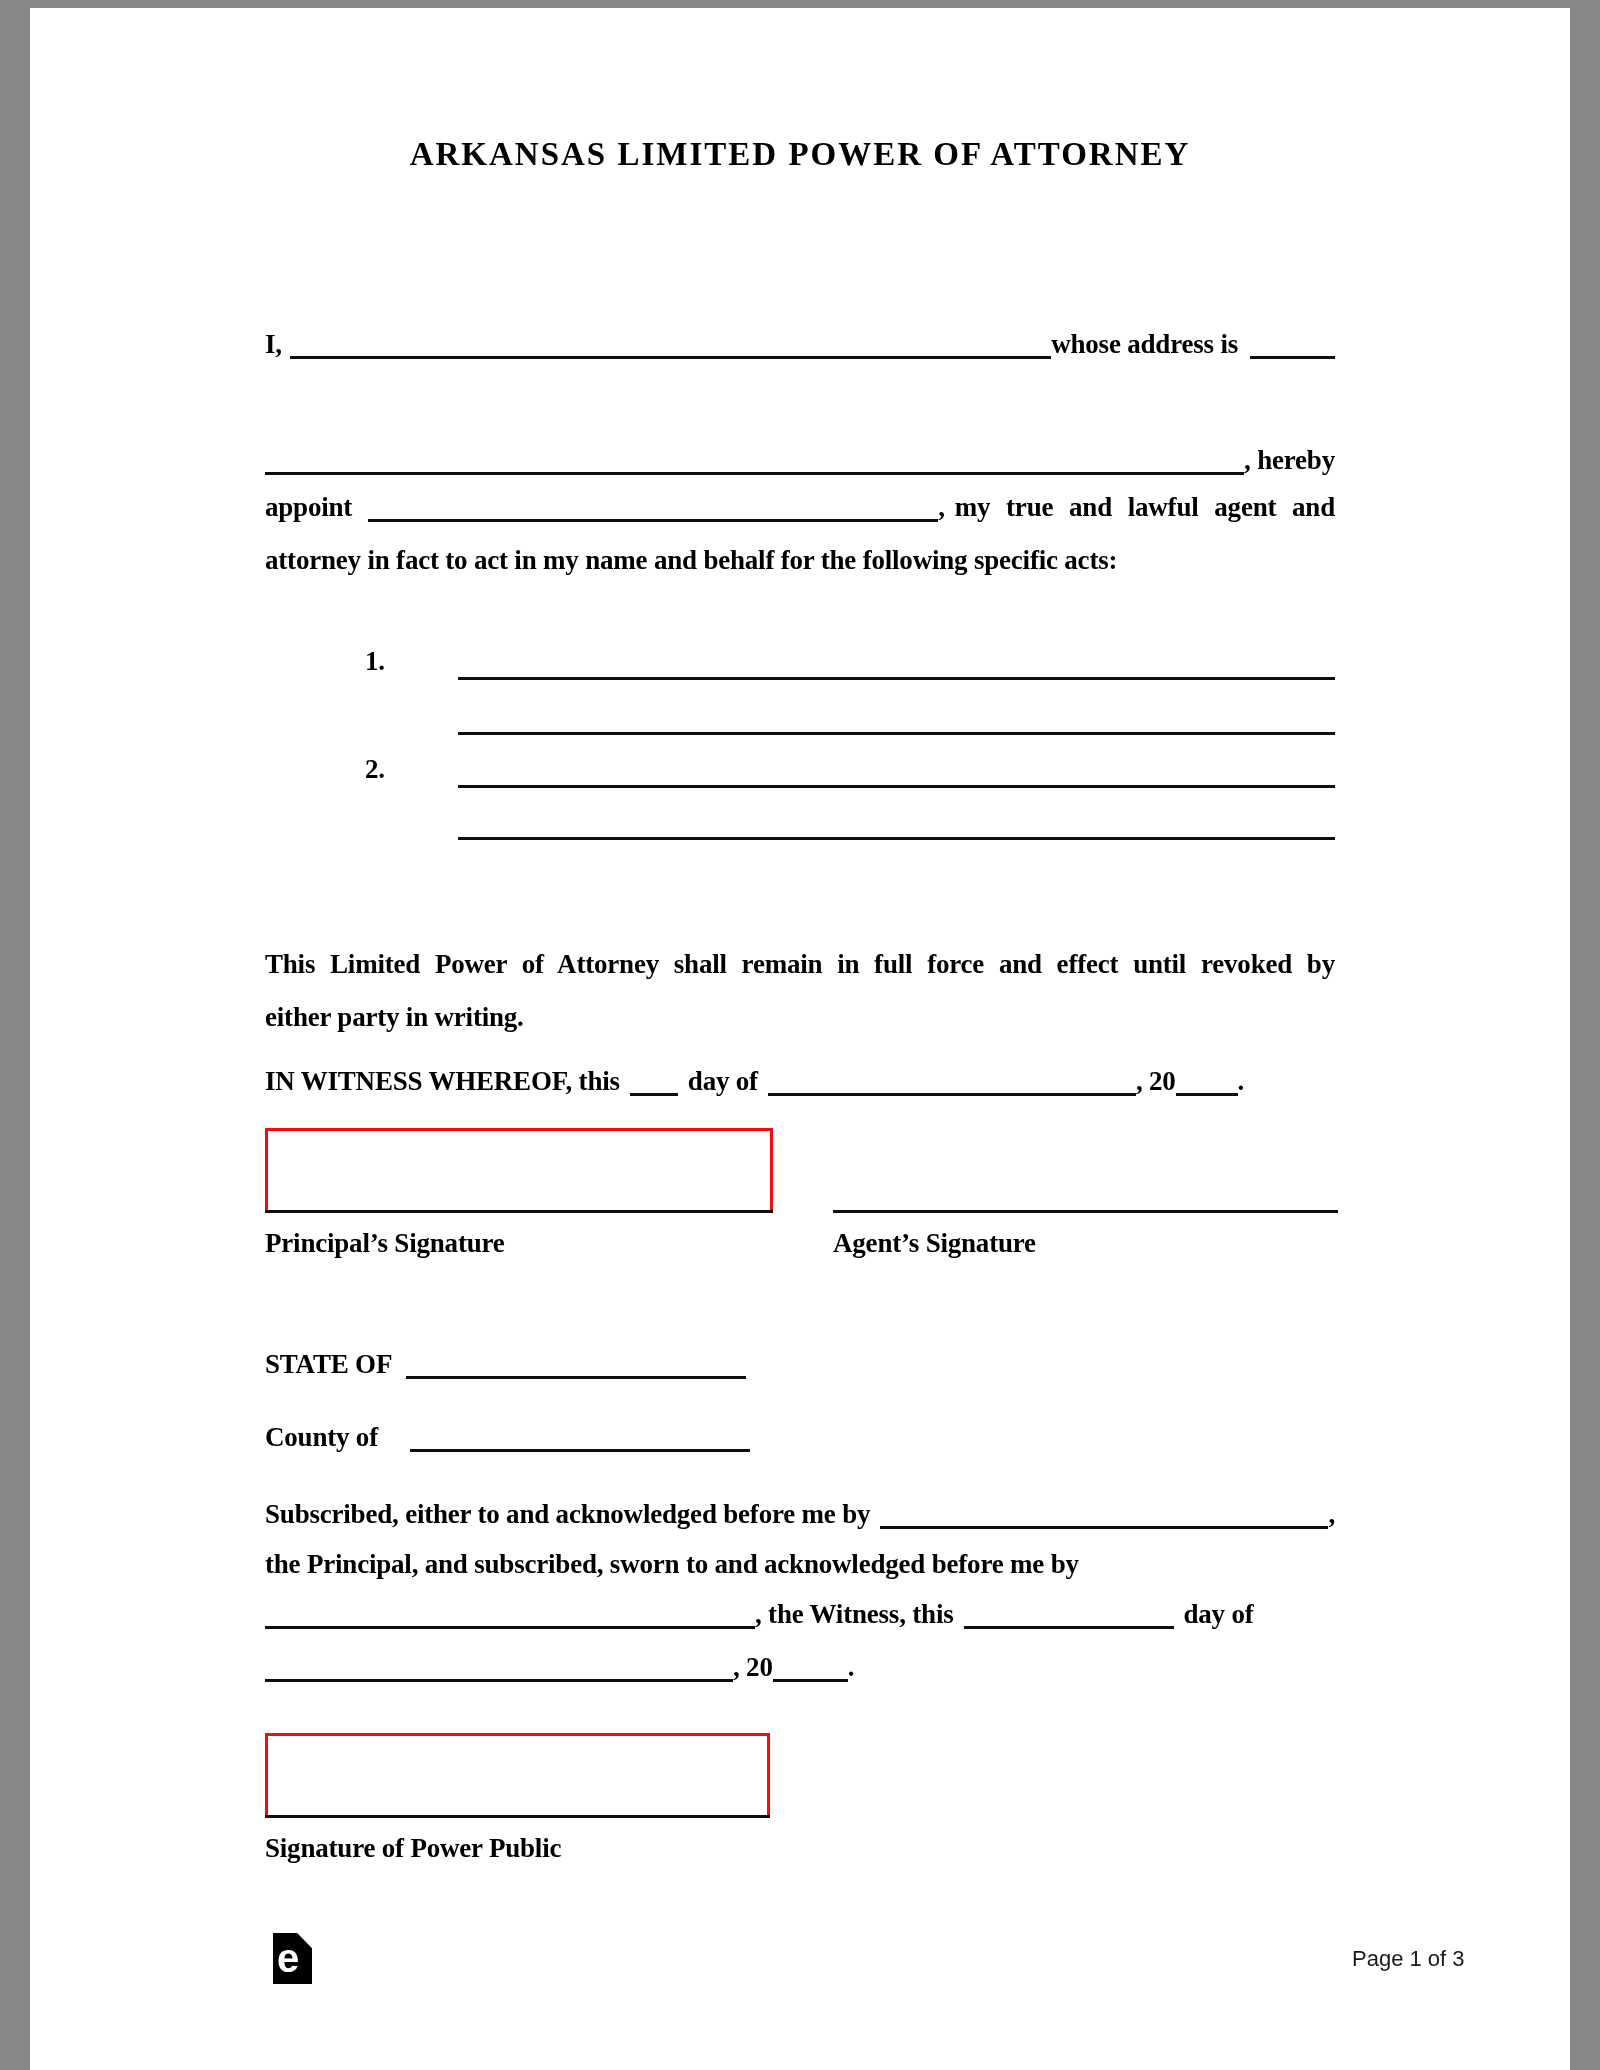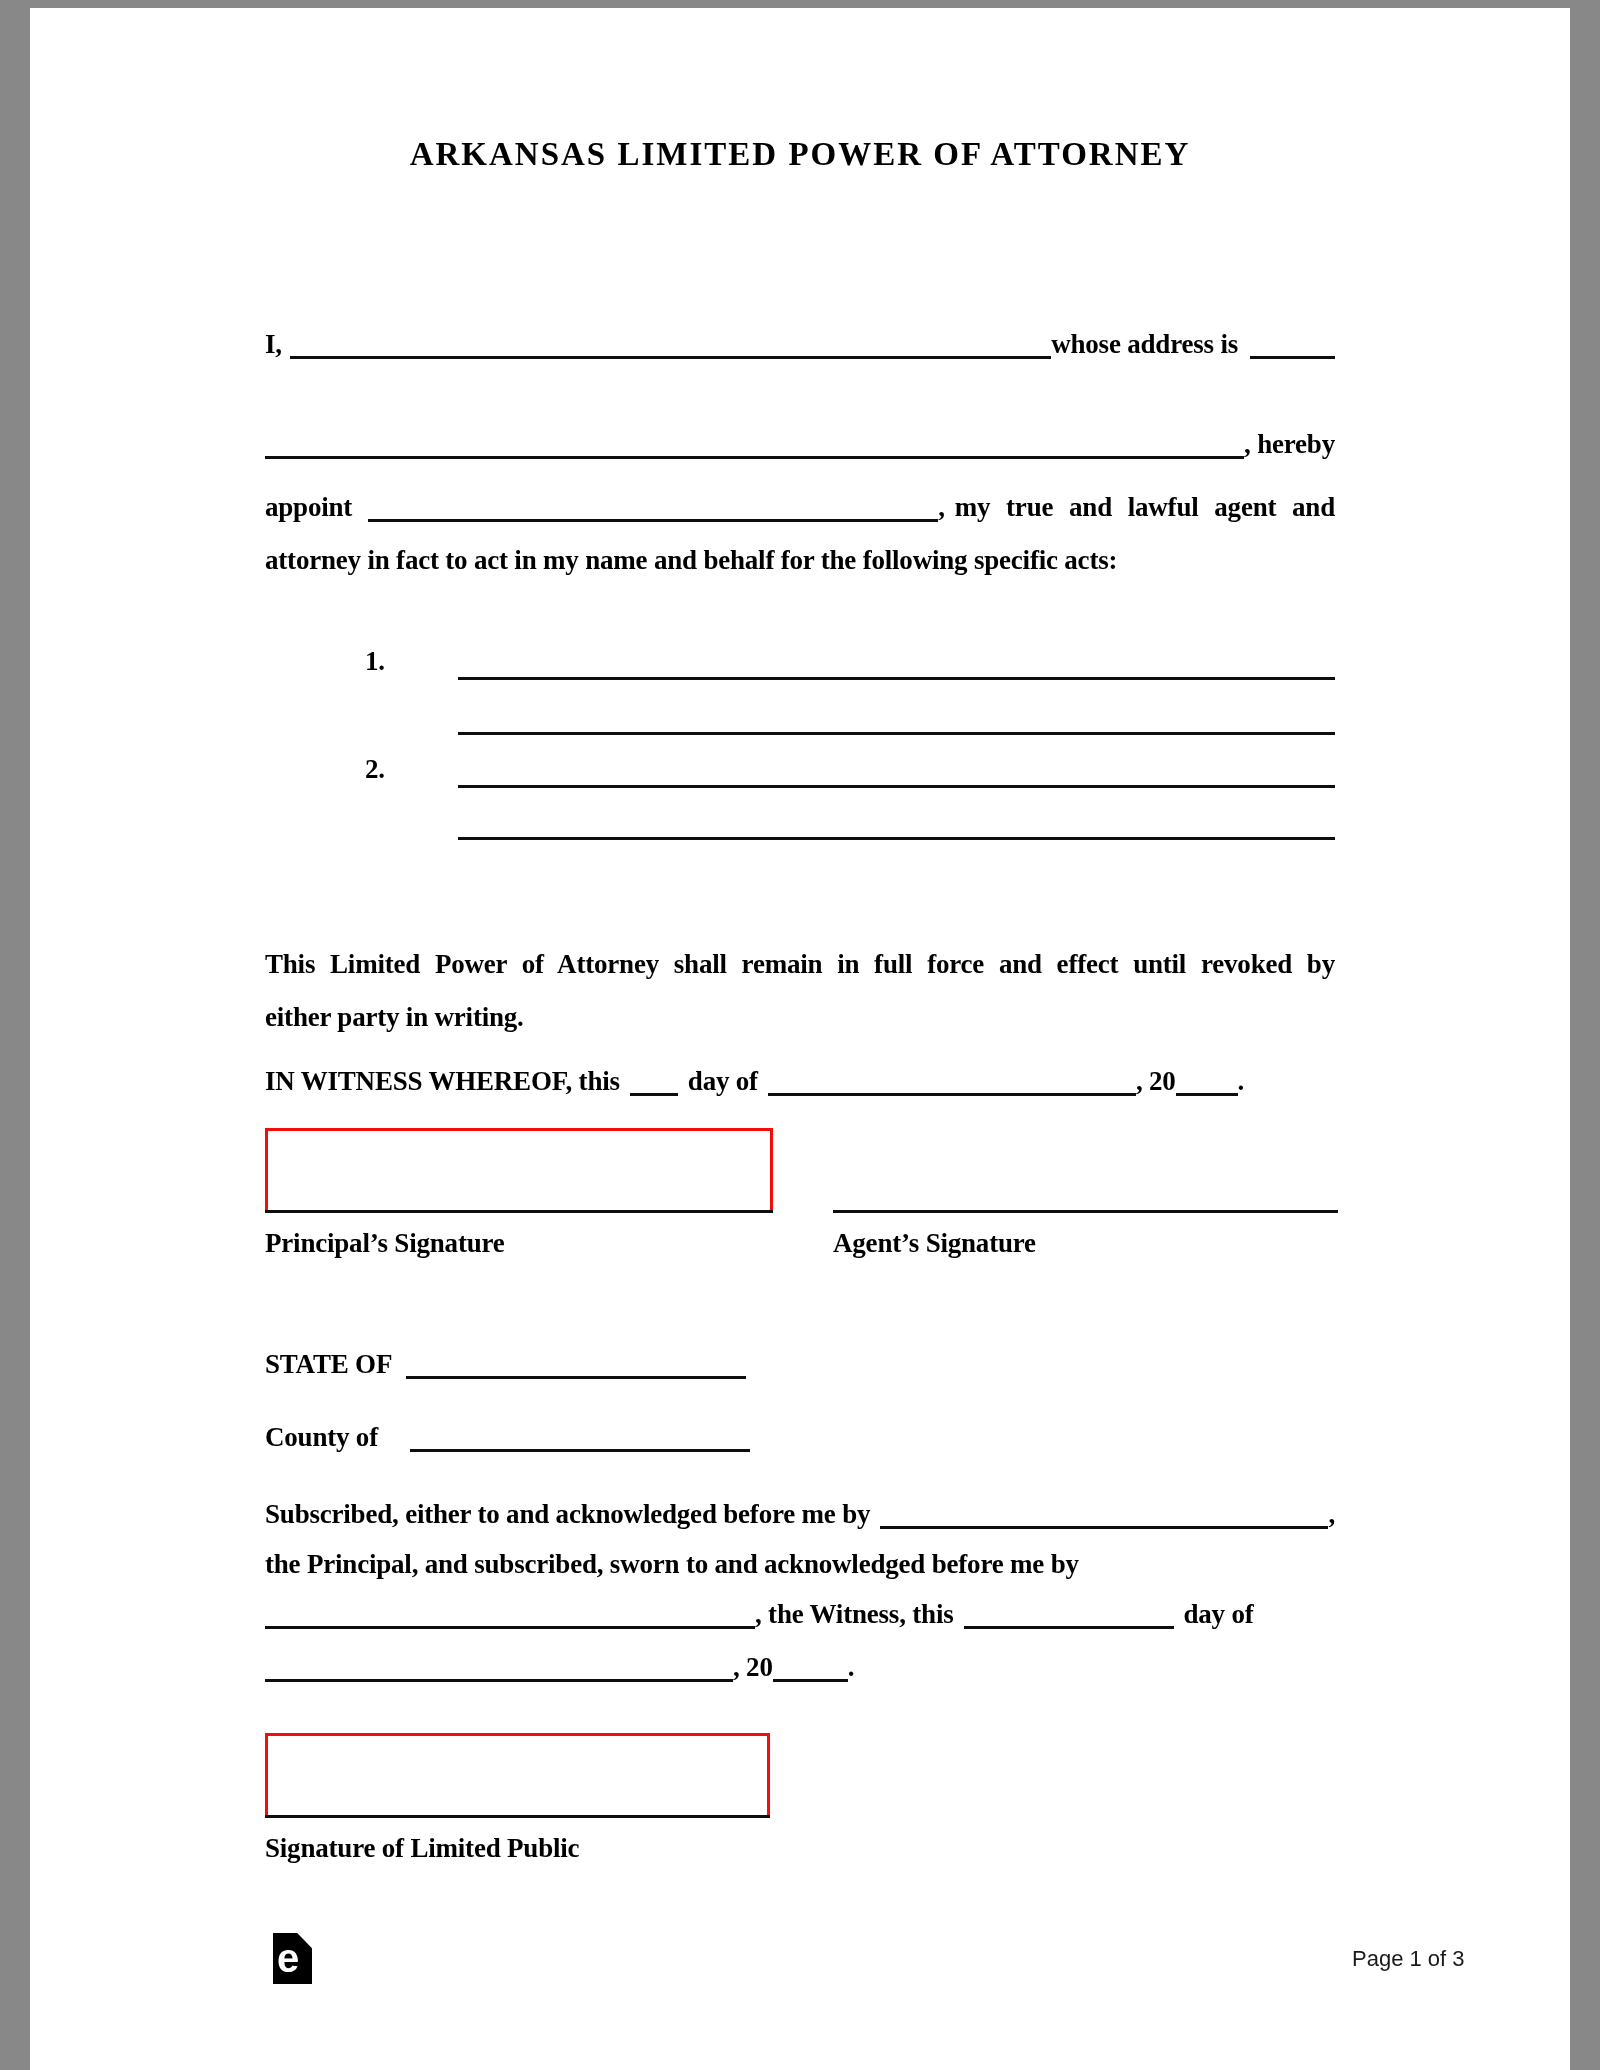--- a/index.html
+++ b/index.html
@@ -83,21 +83,21 @@
 
   <div class="title">ARKANSAS LIMITED POWER OF ATTORNEY</div>
 
   <div class="line" style="top:320px">
     <span class="t">I,</span>
     <span class="blank grow" style="margin-left:8px"></span>
     <span class="t">whose address is</span>
     <span class="blank" style="width:85px;margin-left:12px"></span>
   </div>
 
-  <div class="line" style="top:420px">
+  <div class="line" style="top:436px">
     <span class="blank grow"></span>
     <span class="t">, hereby</span>
   </div>
 
   <div class="line" style="top:483px">
     <span class="t">appoint</span>
     <span class="blank" style="width:570px;margin-left:16px"></span>
     <span class="t">,</span>
     <span class="jlast" style="margin-left:10px">my true and lawful agent and</span>
   </div>
@@ -178,21 +178,21 @@
     <span class="blank" style="width:468px"></span>
     <span class="t">, 20</span>
     <span class="blank" style="width:75px"></span>
     <span class="t">.</span>
   </div>
 
   <div class="sig-row" style="top:1725px">
     <div class="sig-col col-right">
       <div class="field-box" style="border-color: rgb(242, 12, 12);"></div>
       <div class="sig-rule"></div>
-      <div class="sig-label">Signature of Limited Public</div>
+      <div class="sig-label">Signature of Power Public</div>
     </div>
   </div>
 
   <div class="logo">
     <span>e</span>
   </div>
   <div class="page-indicator">Page 1 of 3</div>
 
 </div>
 

